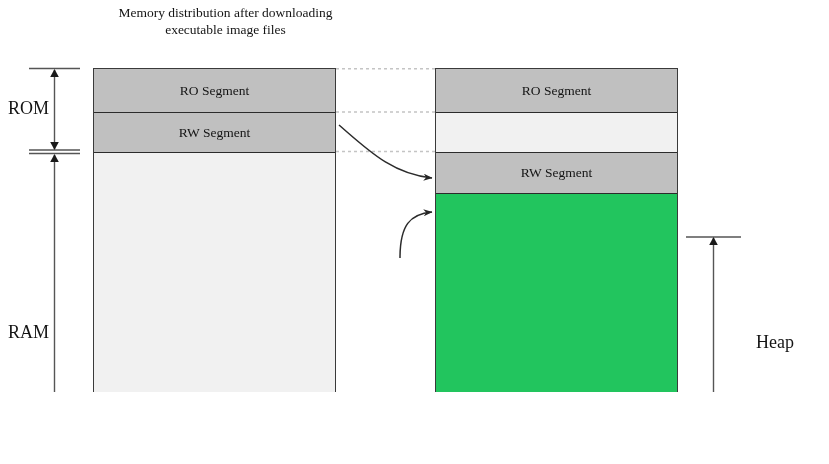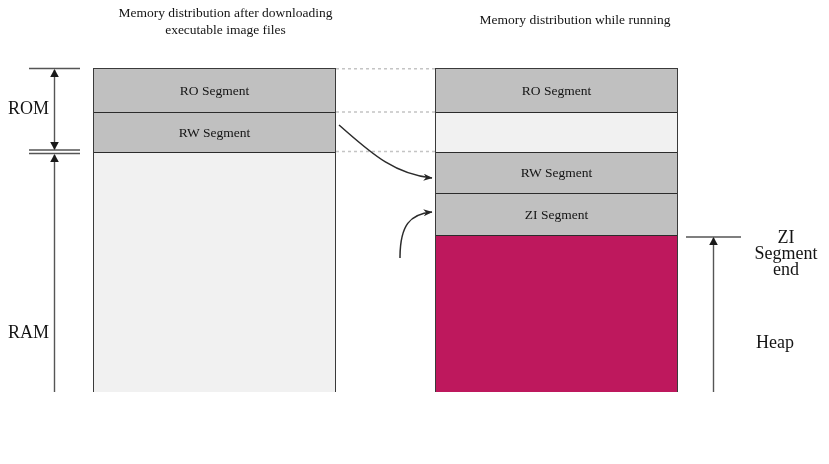--- a/index.html
+++ b/index.html
@@ -23,21 +23,21 @@
     line-height: 17px;
     color: #141414;
   }
   #title-left  { left: 108px; top: 4px;  width: 235px; }
   #title-right { left: 455px; top: 11px; width: 240px; }
 
   .column {
     position: absolute;
     box-sizing: border-box;
     border: 1.6px solid #3a3a3a;
-    background: #be185d;
+    background: #22c55e;
     padding-left: 44px;
   }
   #col-left  { left: 93px;  top: 68px; width: 243px; height: 392px; }
   #col-right { left: 435px; top: 68px; width: 243px; height: 392px; }
 
   .seg {
     position: absolute;
     left: 0;
     right: 0;
     box-sizing: border-box;
@@ -76,21 +76,20 @@
     height: 464px;
     pointer-events: none;
   }
 </style>
 </head>
 <body>
 
 <div id="stage">
 
   <div class="title" id="title-left">Memory distribution after downloading executable image files</div>
-  <div class="title" id="title-right">Memory distribution while running</div>
 
   <svg class="overlay">
     <line x1="336" y1="68.8" x2="435" y2="68.8" stroke="#c4c4c4" stroke-width="1.4" stroke-dasharray="3,3"></line>
     <line x1="336" y1="112" x2="435" y2="112" stroke="#c4c4c4" stroke-width="1.4" stroke-dasharray="3,3"></line>
     <line x1="336" y1="151.5" x2="435" y2="151.5" stroke="#c4c4c4" stroke-width="1.4" stroke-dasharray="3,3"></line>
 
     <defs>
       <marker id="arrowhead" markerWidth="9" markerHeight="7" refX="8.5" refY="3.5" orient="auto" markerUnits="userSpaceOnUse">
         <path d="M0,0 L9,3.5 L0,7 L2.6,3.5 Z" fill="#262626"></path>
       </marker>
@@ -137,26 +136,19 @@
   <div class="column" id="col-right">
     <div class="seg filled" style="top:0px; height:44px;">
       <span>RO Segment</span>
     </div>
     <div class="seg empty line-bottom" style="top:44px; height:40px;">
       <span></span>
     </div>
     <div class="seg filled" style="top:84px; height:41px;">
       <span>RW Segment</span>
     </div>
-    <div class="seg filled" style="top:125px; height:42px;">
-      <span>ZI Segment</span>
-    </div>
   </div>
 
   <div class="bracket-label" id="label-rom">ROM</div>
   <div class="bracket-label" id="label-ram">RAM</div>
-  <div class="bracket-label" id="label-zi">
-    <div>ZI</div>
-    <div>Segment end</div>
-  </div>
   <div class="bracket-label" id="label-heap">Heap</div>
 
 </div>
 
 </body></html>

